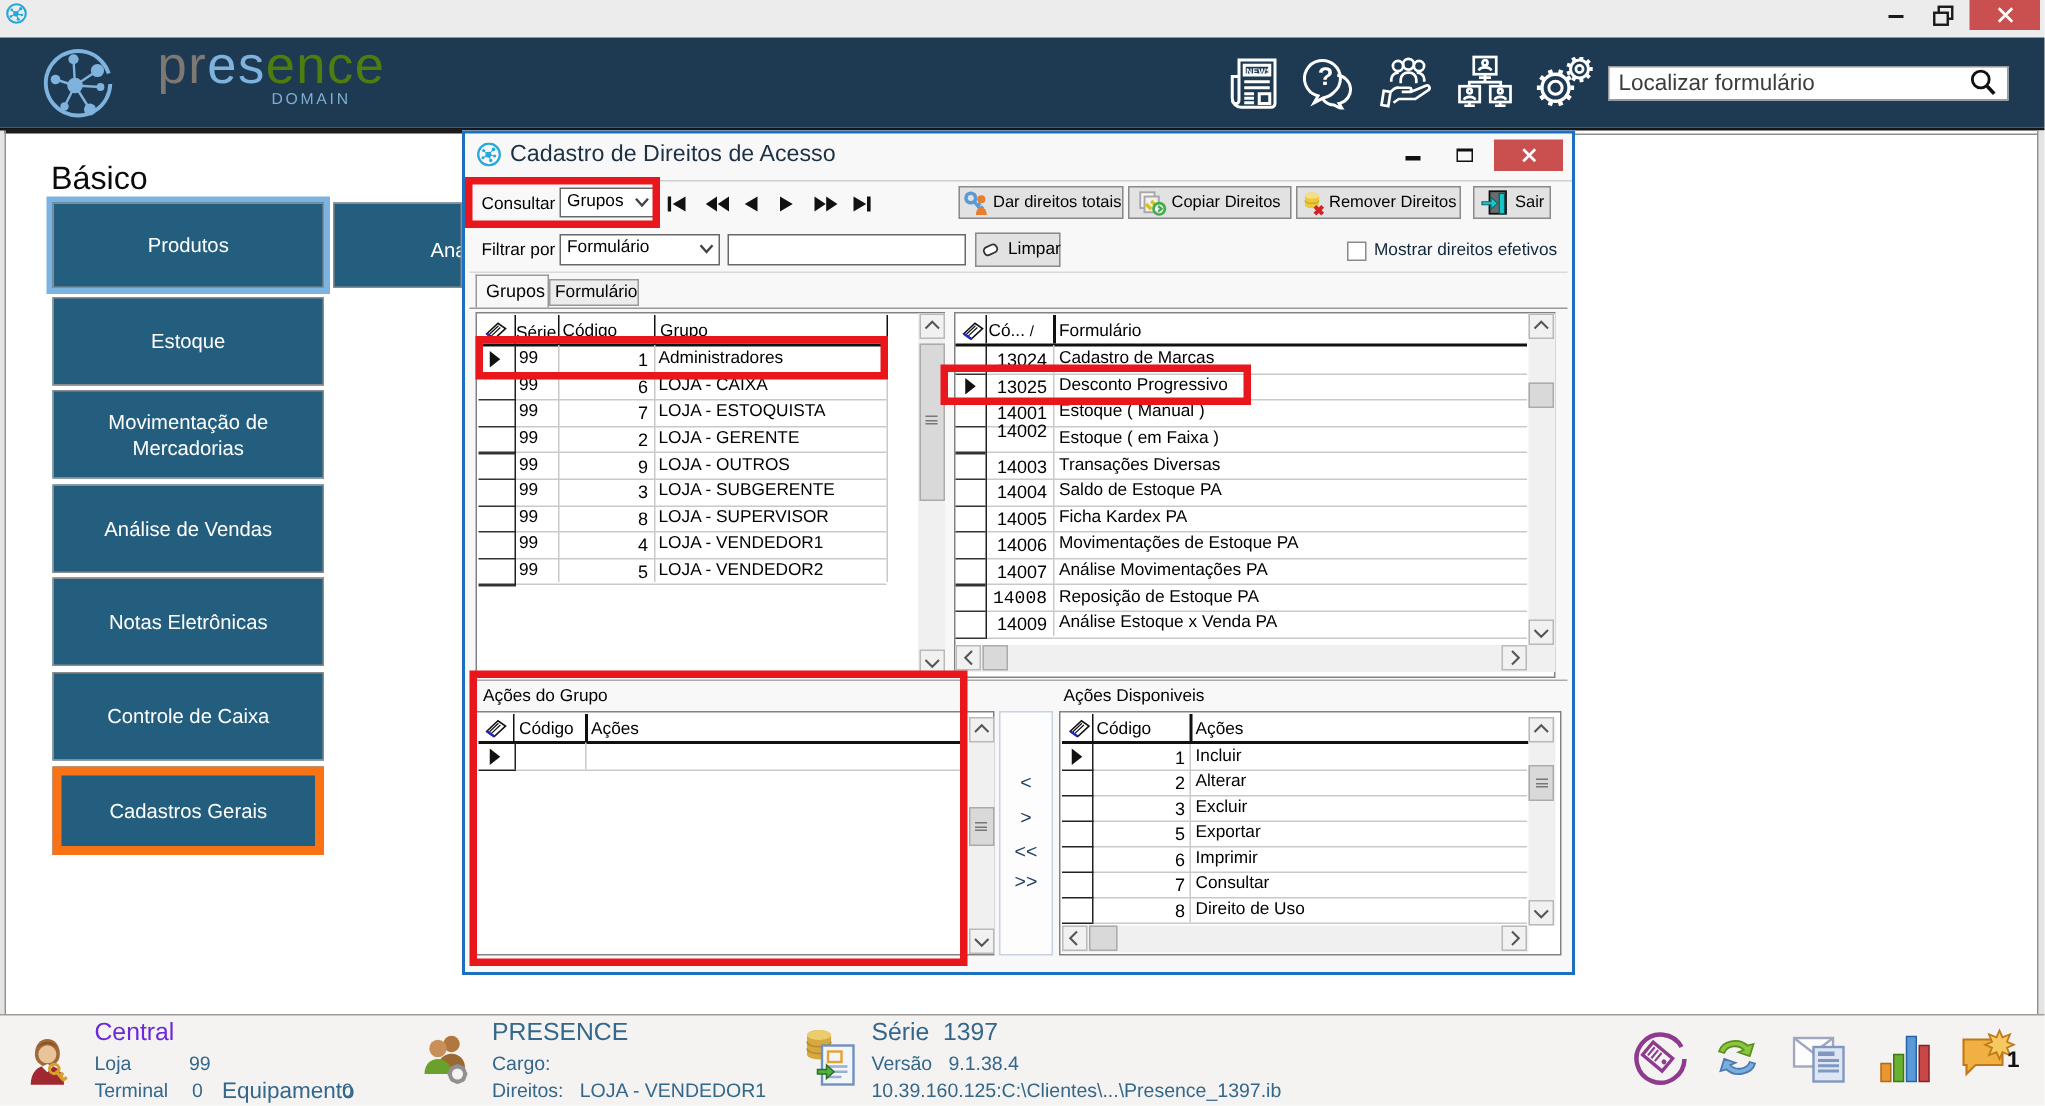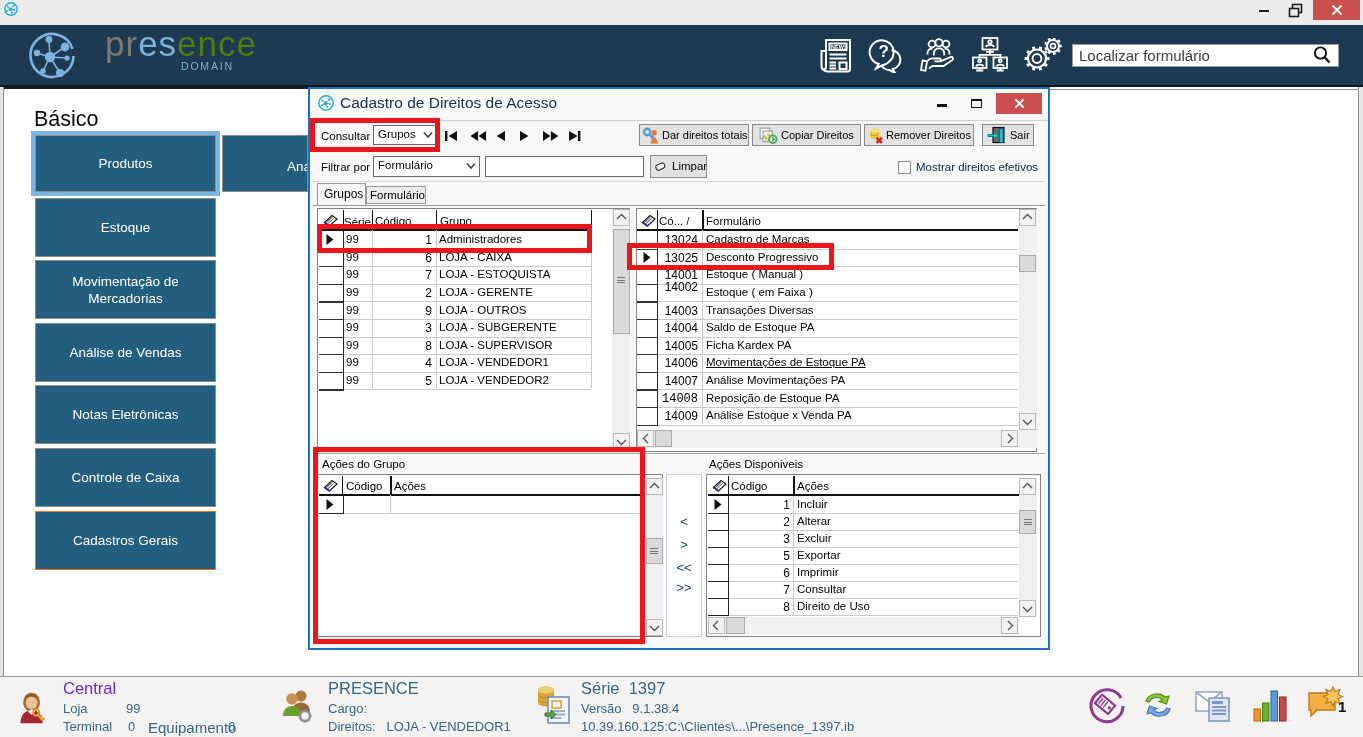--- a/index.html
+++ b/index.html
@@ -109,21 +109,21 @@
 <div class="abs" style="left:31px;top:131px;width:189px;height:65px;background:#7db3e0;"></div>
 <div class="abs" style="left:35px;top:135px;width:181px;height:57px;background:#245e7e;border:1px solid #8c8c8c;color:#fff;display:flex;align-items:center;justify-content:center;text-align:right;font-size:13.5px;line-height:17px;">Produtos</div>
 <div class="abs" style="left:222px;top:135px;width:86px;height:57px;background:#245e7e;border:1px solid #8c8c8c;color:#fff;display:flex;align-items:center;justify-content:center;text-align:center;font-size:13.5px;line-height:17px;overflow:hidden;">
     <span style="position:absolute;left:64px;top:22px;">Ana</span>
   </div>
 <div class="abs" style="left:35px;top:198px;width:181px;height:59px;background:#245e7e;border:1px solid #8c8c8c;color:#fff;display:flex;align-items:center;justify-content:center;text-align:center;font-size:13.5px;line-height:17px;">Estoque</div>
 <div class="abs" style="left:35px;top:260px;width:181px;height:59px;background:#245e7e;border:1px solid #8c8c8c;color:#fff;display:flex;align-items:center;justify-content:center;text-align:center;font-size:13.5px;line-height:17px;">Movimentação de<br>Mercadorias</div>
 <div class="abs" style="left:35px;top:323px;width:181px;height:59px;background:#245e7e;border:1px solid #8c8c8c;color:#fff;display:flex;align-items:center;justify-content:center;text-align:center;font-size:13.5px;line-height:17px;">Análise de Vendas</div>
 <div class="abs" style="left:35px;top:385px;width:181px;height:59px;background:#245e7e;border:1px solid #8c8c8c;color:#fff;display:flex;align-items:center;justify-content:center;text-align:center;font-size:13.5px;line-height:17px;">Notas Eletrônicas</div>
 <div class="abs" style="left:35px;top:448px;width:181px;height:59px;background:#245e7e;border:1px solid #8c8c8c;color:#fff;display:flex;align-items:center;justify-content:center;text-align:center;font-size:13.5px;line-height:17px;">Controle de Caixa</div>
-<div class="abs" style="left:35px;top:511px;width:181px;height:59px;background:#245e7e;border:1px solid #f97316;color:#fff;display:flex;align-items:center;justify-content:center;text-align:center;font-size:13.5px;line-height:17px;">Cadastros Gerais</div>
+<div class="abs" style="left:35px;top:511px;width:181px;height:59px;background:#245e7e;border:6px solid #f97316;color:#fff;display:flex;align-items:center;justify-content:center;text-align:center;font-size:13.5px;line-height:17px;">Cadastros Gerais</div>
 <div class="abs" style="left:307.5px;top:86.5px;width:742px;height:563px;background:#f8f8f8;border:2px solid #1c70bd;"></div>
 <svg class="abs" style="left:318px;top:95px" width="16" height="16" viewBox="0 0 16 16">
 <circle cx="8" cy="8" r="7.2" fill="none" stroke="#29a8dc" stroke-width="1.5"></circle>
 <circle cx="7.6" cy="8.2" r="2" fill="#29a8dc"></circle>
 <circle cx="11" cy="4.6" r="1.2" fill="#29a8dc"></circle>
     <circle cx="11.8" cy="9" r="1" fill="#29a8dc"></circle>
 <circle cx="9.2" cy="12" r="1.1" fill="#29a8dc"></circle>
     <circle cx="4" cy="10.2" r="1" fill="#29a8dc"></circle>
 <circle cx="4.4" cy="5.4" r="1" fill="#29a8dc"></circle>
 <path d="M7.6 8.2 L11 4.6 M7.6 8.2 L11.8 9 M7.6 8.2 L9.2 12 M7.6 8.2 L4 10.2 M7.6 8.2 L4.4 5.4" stroke="#29a8dc" stroke-width="0.7"></path>
@@ -318,21 +318,21 @@
 <div class="abs" style="left:637px;top:319.0px;width:20px;height:1.2px;background:#333;"></div>
 <div class="t" style="left:698px;top:321.2px;font-size:12px;transform:translateX(-100%);">14004</div>
 <div class="t" style="left:706px;top:321.2px;font-size:11.5px;">Saldo de Estoque PA</div>
 <div class="hl" style="left:657px;top:336.6px;width:361px;"></div>
 <div class="abs" style="left:637px;top:336.6px;width:20px;height:1.2px;background:#333;"></div>
 <div class="t" style="left:698px;top:338.8px;font-size:12px;transform:translateX(-100%);">14005</div>
 <div class="t" style="left:706px;top:338.8px;font-size:11.5px;">Ficha Kardex PA</div>
 <div class="hl" style="left:657px;top:354.20000000000005px;width:361px;"></div>
 <div class="abs" style="left:637px;top:354.20000000000005px;width:20px;height:1.2px;background:#333;"></div>
 <div class="t" style="left:698px;top:356.40000000000003px;font-size:12px;transform:translateX(-100%);">14006</div>
-<div class="t" style="left:706px;top:356.40000000000003px;font-size:11.5px;text-decoration:underline;">Movimentações de Estoque PA</div>
+<div class="t" style="left:706px;top:356.40000000000003px;font-size:11.5px;">Movimentações de Estoque PA</div>
 <div class="hl" style="left:657px;top:371.80000000000007px;width:361px;"></div>
 <div class="abs" style="left:637px;top:371.80000000000007px;width:20px;height:1.2px;background:#333;"></div>
 <div class="t" style="left:698px;top:374.0px;font-size:12px;transform:translateX(-100%);">14007</div>
 <div class="t" style="left:706px;top:374.0px;font-size:11.5px;">Análise Movimentações PA</div>
 <div class="hl" style="left:657px;top:389.40000000000003px;width:361px;"></div>
 <div class="abs" style="left:637px;top:389.40000000000003px;width:20px;height:1.2px;background:#333;"></div>
 <div class="t" style="left:698px;top:391.59999999999997px;font-size:12px;transform:translateX(-100%);font-family:Liberation Mono, monospace;">14008</div>
 <div class="t" style="left:706px;top:391.59999999999997px;font-size:11.5px;">Reposição de Estoque PA</div>
 <div class="hl" style="left:657px;top:407.0px;width:361px;"></div>
 <div class="abs" style="left:637px;top:407.0px;width:20px;height:1.2px;background:#333;"></div>

